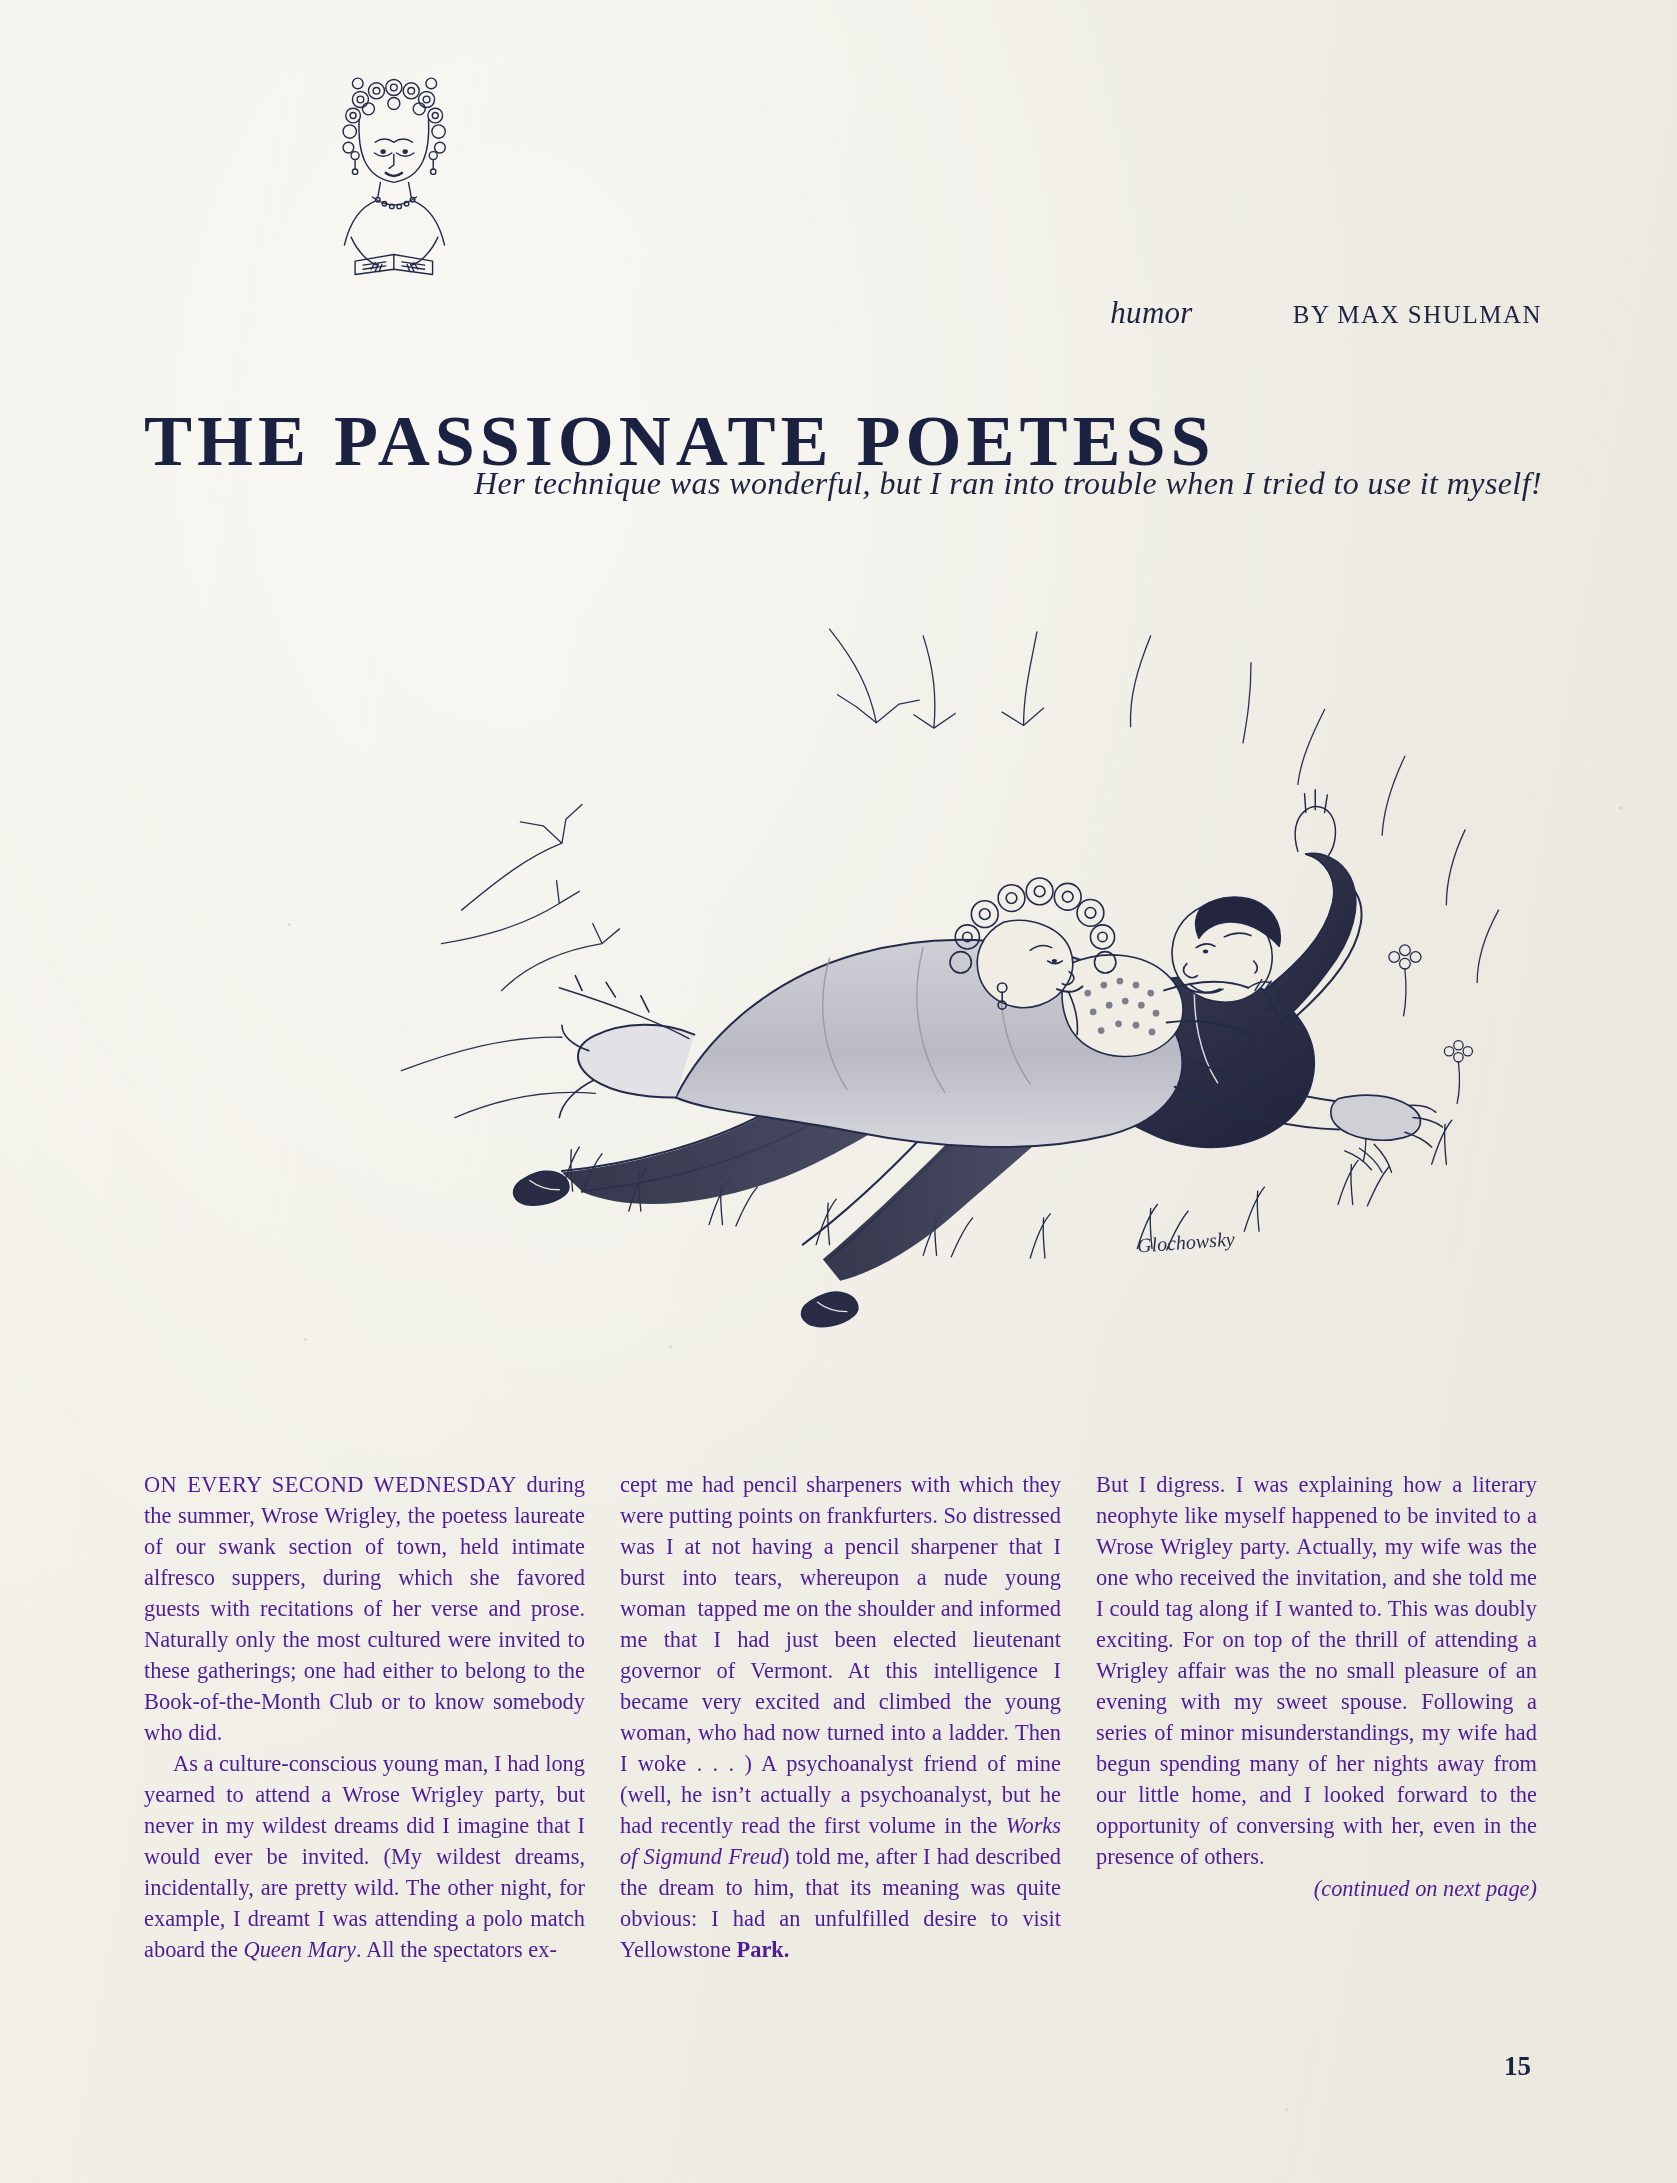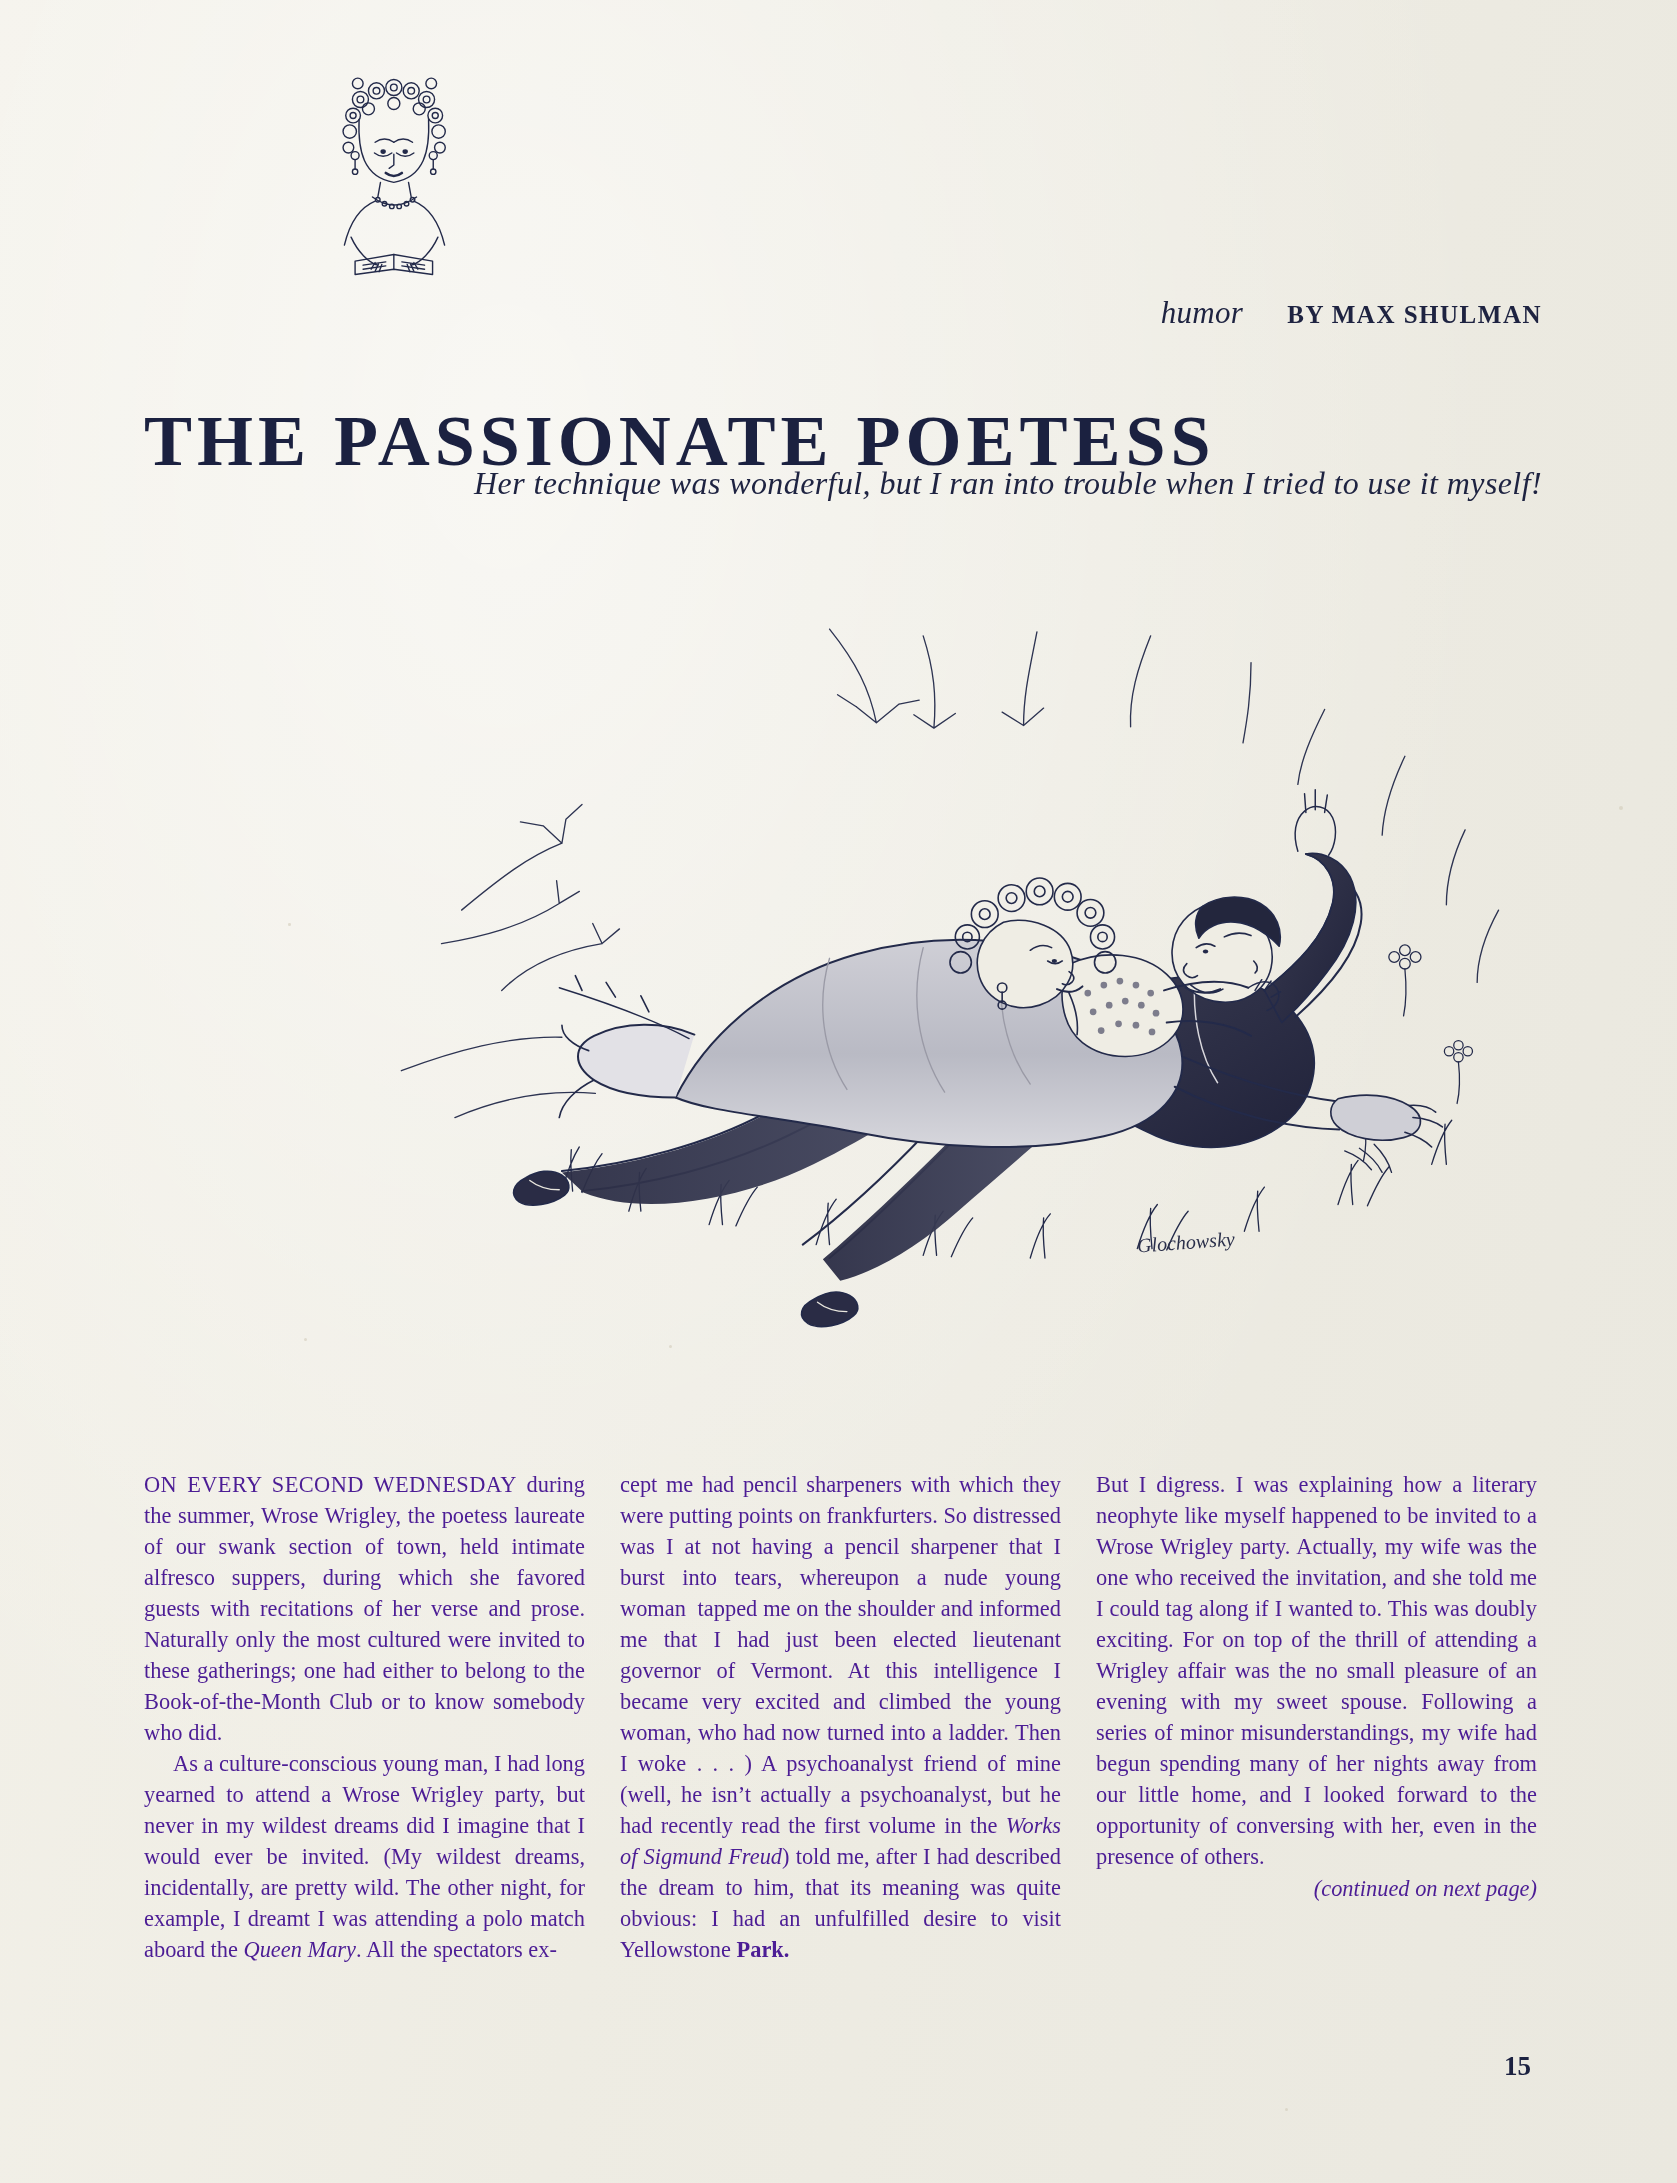--- a/index.html
+++ b/index.html
@@ -41,33 +41,33 @@
     left: 144px;
     top: 64px;
     width: 1398px;
   }
   .kicker-row {
     position: absolute;
     right: 0;
     top: 231px;
     display: flex;
     align-items: baseline;
-    gap: 44px;
+    gap: 100px;
   }
   .kicker-humor {
     font-family: "Liberation Serif", serif;
     font-style: italic;
     font-size: 31px;
     letter-spacing: 0.3px;
     color: #1e2341;
   }
   .kicker-byline {
     font-family: "Liberation Serif", serif;
     font-size: 25px;
-    font-weight: bold;
+    font-weight: normal;
     letter-spacing: 1.5px;
     color: #1e2341;
   }
 
   .headline {
     position: absolute;
     left: 0;
     top: 288px;
     width: 1398px;
     text-align: left;

